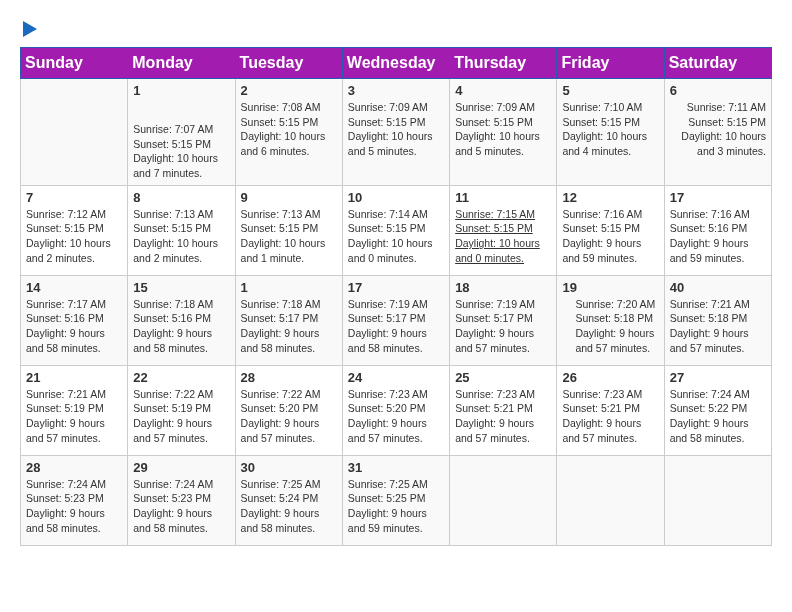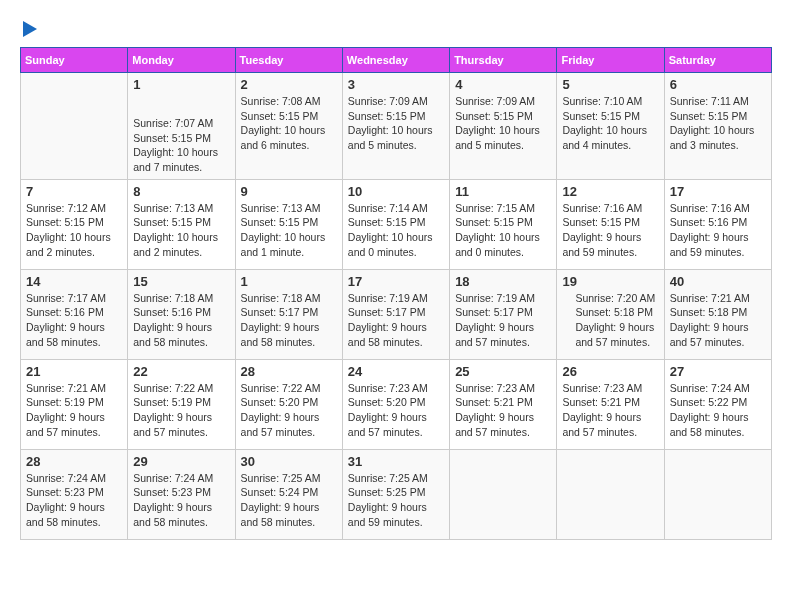--- a/index.html
+++ b/index.html
@@ -31,23 +31,23 @@
     .location-title {
       font-size: 16px;
       color: #555;
     }
     table {
       width: 100%;
       border-collapse: collapse;
       table-layout: fixed;
     }
     thead tr th {
-      background-color: #d946ef;
+      background-color: #a21caf;
       color: white;
-      font-size: 11px;
+      font-size: 16px;
       font-weight: bold;
       padding: 6px 4px;
       text-align: left;
       border: 1px solid #2a5aaf;
     }
     tbody tr td {
       border: 1px solid #ccc;
       vertical-align: top;
       padding: 4px 5px;
       font-size: 11px;
@@ -141,21 +141,21 @@
         </td>
         <td>
           <span class="day-number">5</span>
           <div class="day-info" style="white-space: pre-line;">Sunrise: 7:10 AM
 Sunset: 5:15 PM
 Daylight: 10 hours
 and 4 minutes.</div>
         </td>
         <td>
           <span class="day-number">6</span>
-          <div class="day-info" style="white-space: pre-line;">Sunrise: 7:11 AM
+          <div class="day-info" style="white-space: pre-line; text-align: right;">Sunrise: 7:11 AM
 Sunset: 5:15 PM
 Daylight: 10 hours
 and 3 minutes.</div>
         </td>
       </tr>
       <tr>
         <td>
           <span class="day-number">7</span>
           <div class="day-info" style="white-space: pre-line;">Sunrise: 7:12 AM
 Sunset: 5:15 PM
@@ -178,21 +178,21 @@
         </td>
         <td>
           <span class="day-number">10</span>
           <div class="day-info" style="white-space: pre-line;">Sunrise: 7:14 AM
 Sunset: 5:15 PM
 Daylight: 10 hours
 and 0 minutes.</div>
         </td>
         <td>
           <span class="day-number">11</span>
-          <div class="day-info" style="white-space: pre-line;">Sunrise: 7:15 AM
+          <div class="day-info" style="white-space: pre-line; text-decoration: underline;">Sunrise: 7:15 AM
 Sunset: 5:15 PM
 Daylight: 10 hours
 and 0 minutes.</div>
         </td>
         <td>
           <span class="day-number">12</span>
           <div class="day-info" style="white-space: pre-line;">Sunrise: 7:16 AM
 Sunset: 5:15 PM
 Daylight: 9 hours
 and 59 minutes.</div>

